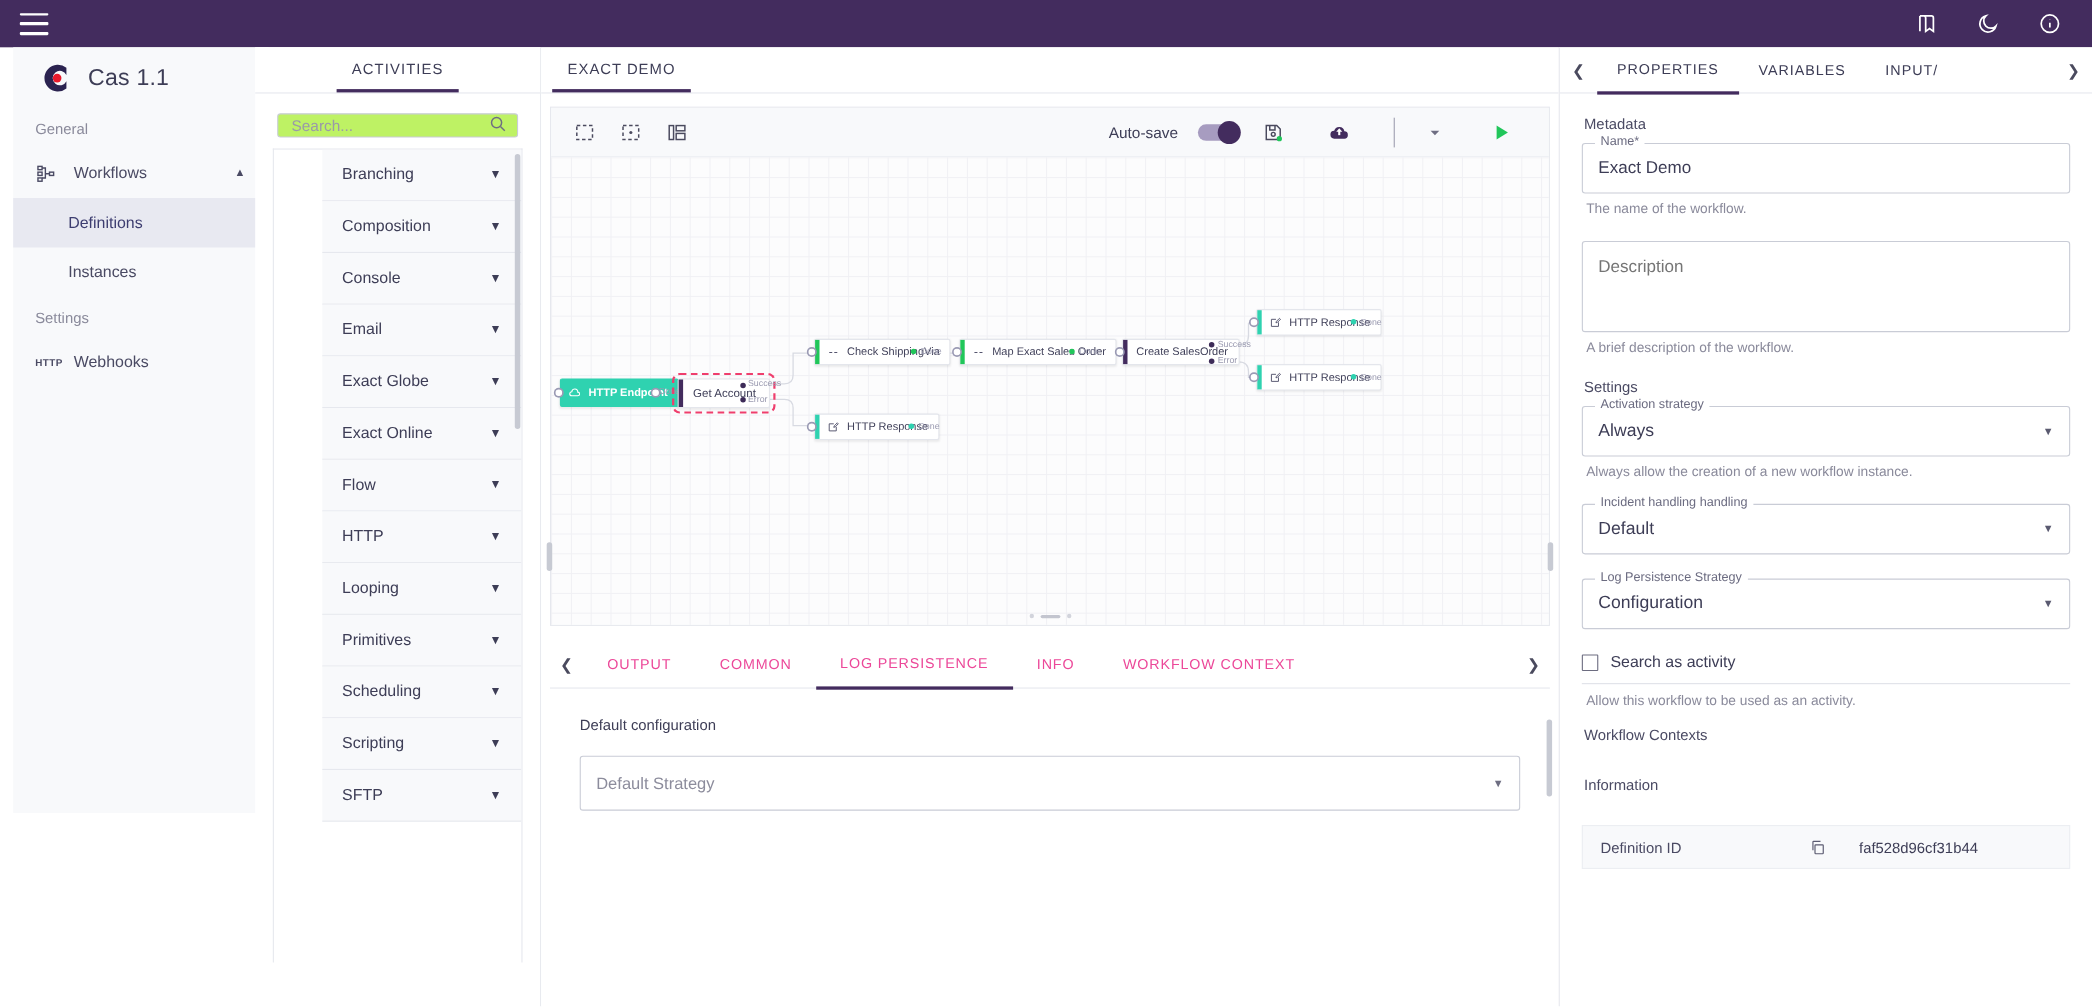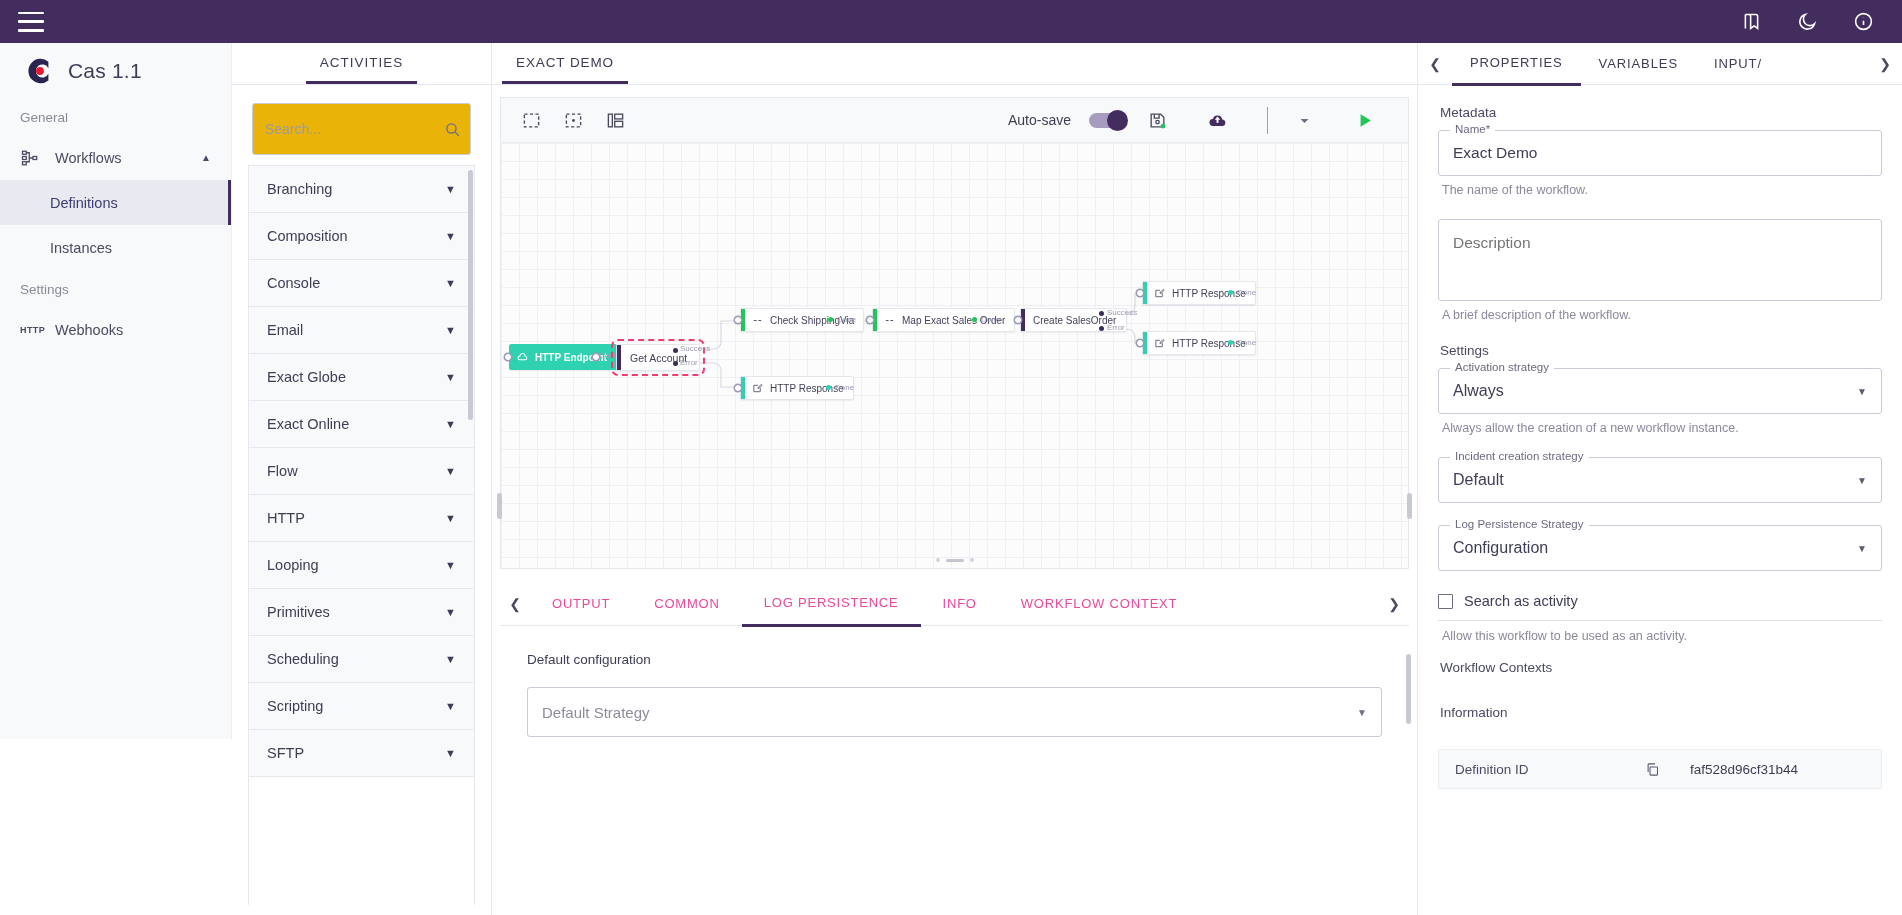--- a/index.html
+++ b/index.html
@@ -19,21 +19,21 @@
   }
   .hamburger { margin-left:18px; width:26px; height:20px; display:flex; flex-direction:column;
     justify-content:space-between; cursor:pointer; }
   .hamburger span { display:block; height:2.5px; background:#fff; border-radius:1px; }
   .topbar-right { margin-left:auto; display:flex; align-items:center; gap:34px; margin-right:28px; }
   .topbar-icon { width:22px; height:22px; color:#ffffff; display:flex; align-items:center; justify-content:center; cursor:pointer;}
   .topbar-icon svg { width:21px; height:21px; }
 
   
   .sidebar {
-    position:absolute; top:43px; left:0; width:232px; height:696px;
+    position:absolute; top:43px; left:12px; width:232px; height:696px;
     background:#f8f9fb; border-right:1px solid #eceef2;
   }
   .brand { display:flex; align-items:center; height:55px; padding-left:24px; gap:14px; }
   .brand-logo { width:30px; height:30px; position:relative; }
   .brand-title { font-size:21px; color:#3d3d56; letter-spacing:.2px; }
   .nav-group-label { font-size:13.5px; color:#8a8a9b; padding:12px 0 10px 20px; }
   .nav-item { display:flex; align-items:center; height:45px; padding-left:20px; gap:16px;
     font-size:14.5px; color:#4a4a63; cursor:pointer; }
   .nav-icon { width:19px; height:19px; display:flex; align-items:center; justify-content:center; color:#4a4a63; flex:0 0 19px;}
   .nav-icon svg { width:18px; height:18px; }
@@ -47,29 +47,29 @@
   
   .activities {
     position:absolute; top:43px; left:232px; width:260px; height:872px;
     background:#ffffff; border-right:1px solid #e6e8ee;
   }
   .tabrow-act { height:42px; display:flex; align-items:flex-end; justify-content:center;
     border-bottom:1px solid #e6e8ee; background:#fff; }
   .tab-act { font-size:13.5px; letter-spacing:1px; color:#3d3d56; padding:0 14px 11px 14px;
     border-bottom:3px solid #432c5e; cursor:pointer; }
   .search-wrap { padding:18px 20px 10px 20px; }
-  .search-box { position:relative; height:52px; border:1px solid #c9ccd6; border-radius:3px;
-    display:flex; align-items:center; background:#eab308;}
+  .search-box { position:relative; height:22px; border:1px solid #c9ccd6; border-radius:3px;
+    display:flex; background:#bef264;}
   .search-box input { border:0; outline:0; width:100%; height:100%; padding:0 34px 0 12px;
     font-size:14px; color:#3d3d56; font-family:"Liberation Sans", sans-serif; background:transparent;}
   .search-box input::placeholder { color:#9a9aa8; }
   .search-ico { position:absolute; right:9px; color:#6e6e82; display:flex; }
   .search-ico svg { width:17px; height:17px; }
   .acc-list { margin:0 16px 0 16px; border:1px solid #e6e8ee; border-bottom:none;
-    height:740px; overflow:hidden; position:relative; }
+    height:740px; overflow:hidden; position:relative;padding-left:44px; }
   .acc-item { height:47px; border-bottom:1px solid #e6e8ee; background:#f8f9fb;
     display:flex; align-items:center; padding:0 18px; cursor:pointer; }
   .acc-label { font-size:14.5px; color:#3d3d56; }
   .acc-caret { margin-left:auto; color:#3d3d56; font-size:11px; }
   .acc-scroll { position:absolute; right:1px; top:4px; width:5px; height:250px;
     background:#c7cad3; border-radius:3px; }
 
   
   .center { position:absolute; top:43px; left:492px; width:925px; height:872px; background:#fff; }
   .tabrow-demo { height:42px; display:flex; align-items:flex-end; border-bottom:1px solid #e6e8ee; }
@@ -545,21 +545,21 @@
       <div class="field" style="margin-top:10px">
         <span class="field-legend">Activation strategy</span>
         <div class="selfield" style="border:0;margin:0">
           <span class="val">Always</span>
           <span class="car">▼</span>
         </div>
       </div>
       <div class="helper">Always allow the creation of a new workflow instance.</div>
 
       <div class="field" style="margin-top:22px">
-        <span class="field-legend">Incident creation strategy</span>
+        <span class="field-legend">Incident handling handling</span>
         <div class="selfield" style="border:0;margin:0">
           <span class="val">Default</span>
           <span class="car">▼</span>
         </div>
       </div>
 
       <div class="field" style="margin-top:22px">
         <span class="field-legend">Log Persistence Strategy</span>
         <div class="selfield" style="border:0;margin:0">
           <span class="val">Configuration</span>

